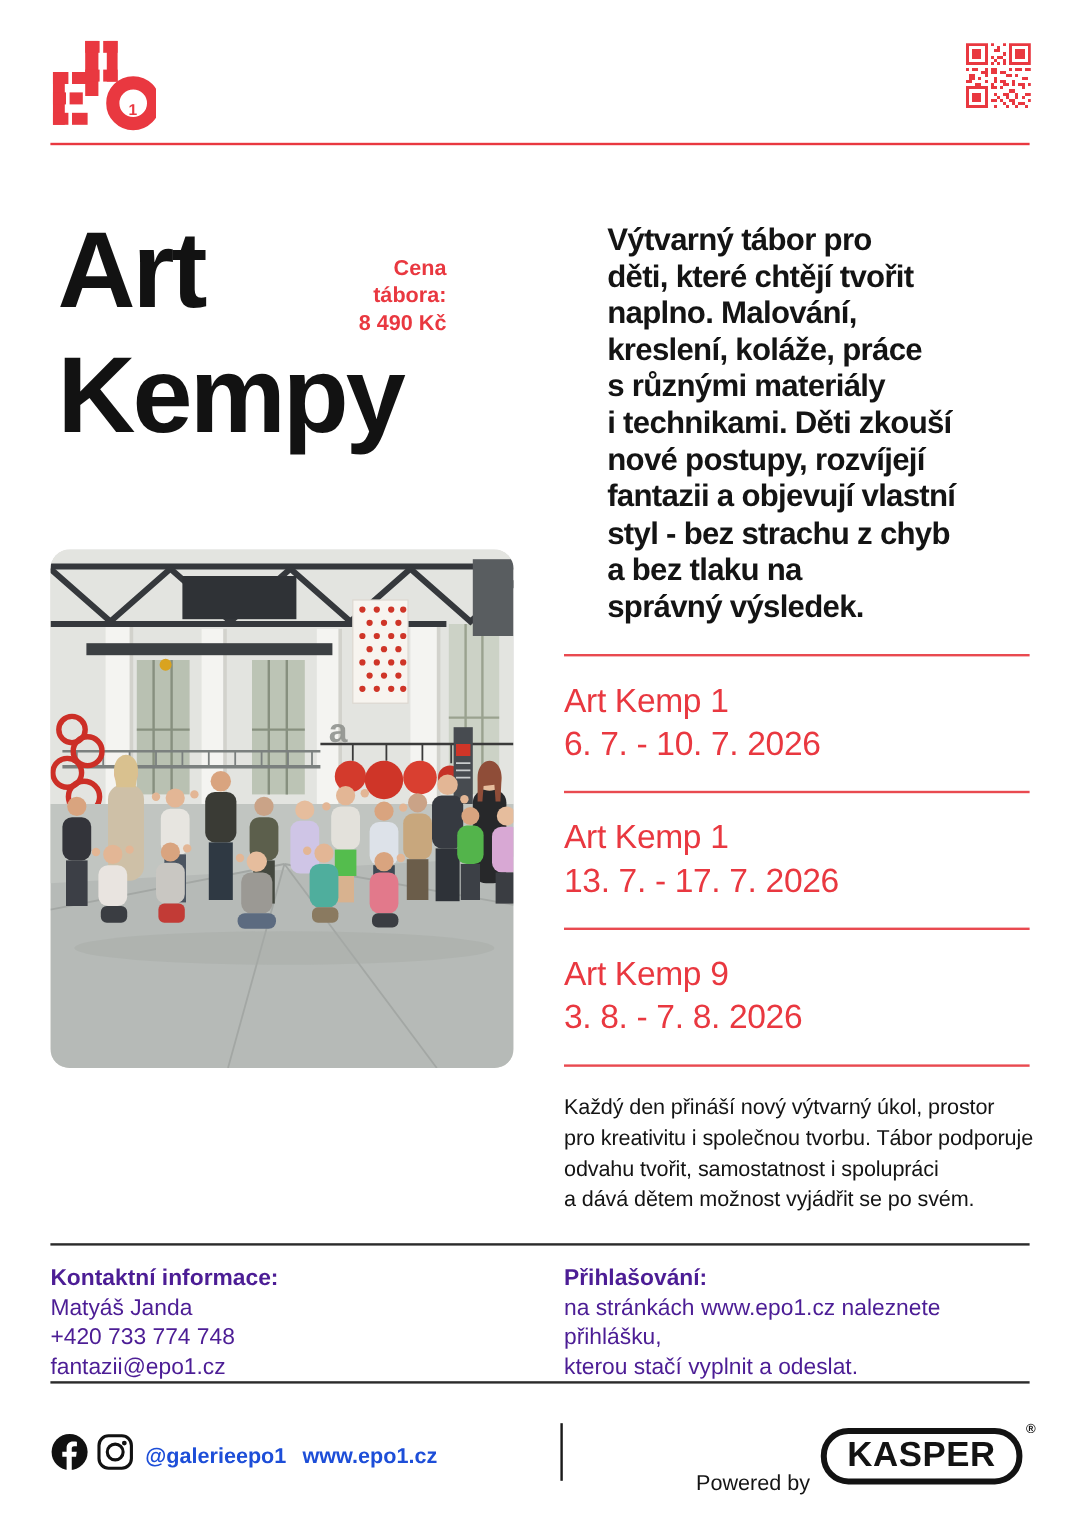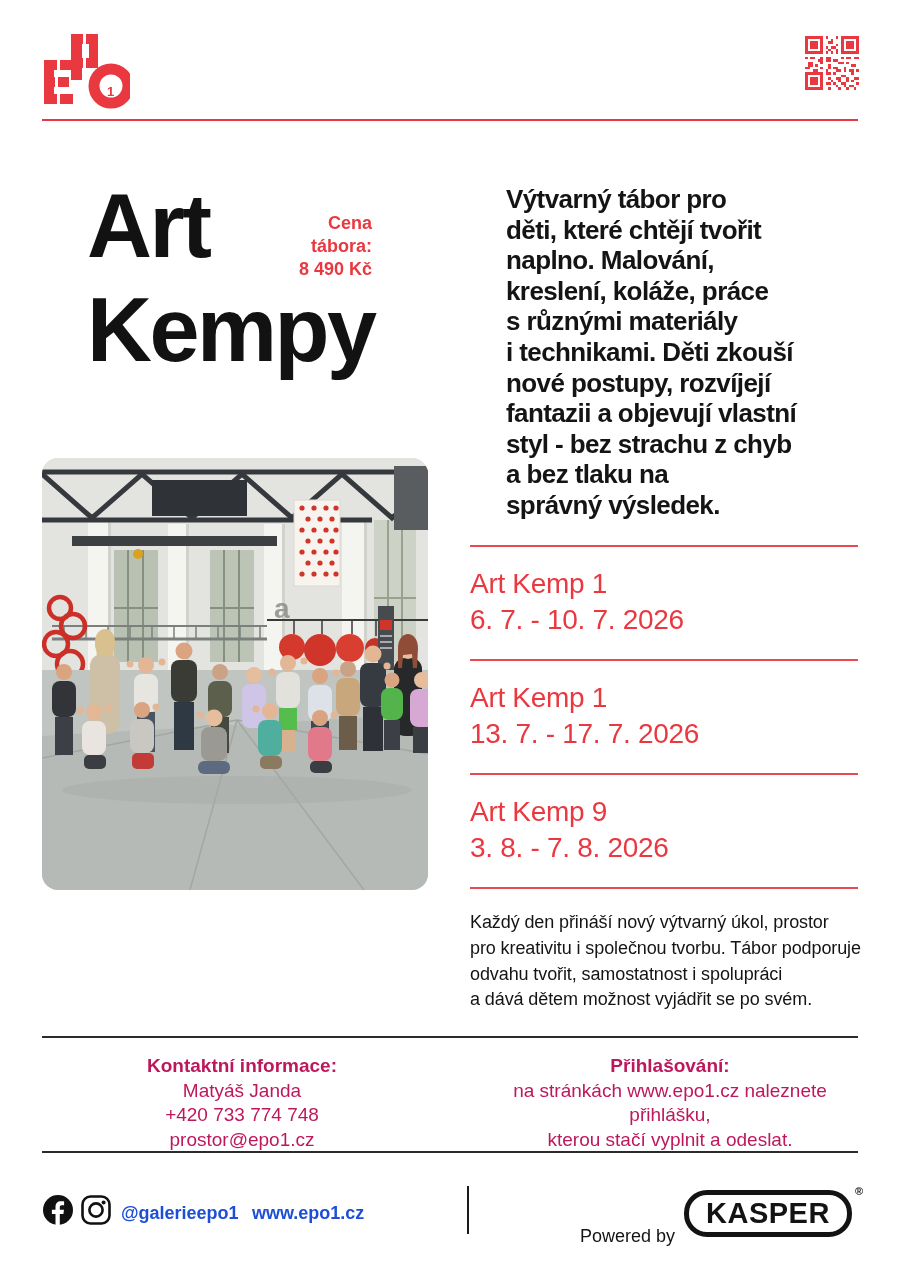--- a/index.html
+++ b/index.html
@@ -18,21 +18,21 @@
 
   
   .logo-box { left:44px; top:34px; width:86px; height:76px; }
   .qr-box { left:805px; top:36px; width:54px; height:54px; }
   .rule-top { left:42px; top:119px; width:816px; height:2px; background:#e93840; }
 
   
   .poster-title {
     left:48px; top:174px;
     font-size:90px; font-weight:bold; line-height:104px;
-    letter-spacing:-2.5px; color:#121212;margin-left:39px;
+    letter-spacing:-2.5px; color:#121212;
   }
   .price-note {
     left:216px; top:212px; width:156px;
     text-align:right; font-size:18px; font-weight:bold; line-height:23px;
     color:#e93840;
   }
 
   
   .photo {
     left:42px; top:458px; width:386px; height:432px;
@@ -48,21 +48,21 @@
   .rule-red { left:470px; width:388px; height:1.5px; background:#e94a50; }
   .session { left:470px; width:390px; color:#e93840; font-weight:normal;
     font-size:28px; line-height:36px; letter-spacing:-0.3px; }
   .description {
     left:470px; top:910px; width:398px;
     font-size:18px; line-height:25.8px; color:#141414; letter-spacing:-0.1px;
   }
 
   
   .rule-dark { left:42px; width:816px; height:2px; background:#2b2b2b; }
-  .contact-block { top:1054px; width:400px; font-size:19px; line-height:24.5px; color:#be185d;text-align:center; }
+  .contact-block { top:1054px; width:400px; font-size:19px; line-height:24.5px; color:#4c1d95; }
   .contact-heading { font-weight:bold; }
 
   
   .footer-text { font-size:18px; font-weight:bold; color:#1d4ed8; }
   .v-divider { left:467px; top:1186px; width:2px; height:48px; background:#1a1a1a; }
   .powered { left:580px; top:1202px; font-size:18px; color:#141414;margin-top:24px; }
   .kasper {
     left:684px; top:1190px; height:47px;
     border:5px solid #131313; border-radius:23px;
     padding:0 17px; display:flex; align-items:center;
@@ -416,21 +416,21 @@
 pro kreativitu i společnou tvorbu. Tábor podporuje
 odvahu tvořit, samostatnost i spolupráci
 a dává dětem možnost vyjádřit se po svém.</div>
 
   <div class="abs rule-dark" style="top:1036px"></div>
 
   <div class="abs contact-block" style="left:42px">
     <div class="contact-heading">Kontaktní informace:</div>
     <div>Matyáš Janda</div>
     <div>+420 733 774 748</div>
-    <div>prostor@epo1.cz</div>
+    <div>fantazii@epo1.cz</div>
   </div>
 
   <div class="abs contact-block" style="left:470px">
     <div class="contact-heading">Přihlašování:</div>
     <div class="preline">na stránkách www.epo1.cz naleznete přihlášku,
 kterou stačí vyplnit a odeslat.</div>
   </div>
 
   <div class="abs rule-dark" style="top:1151px"></div>
 

